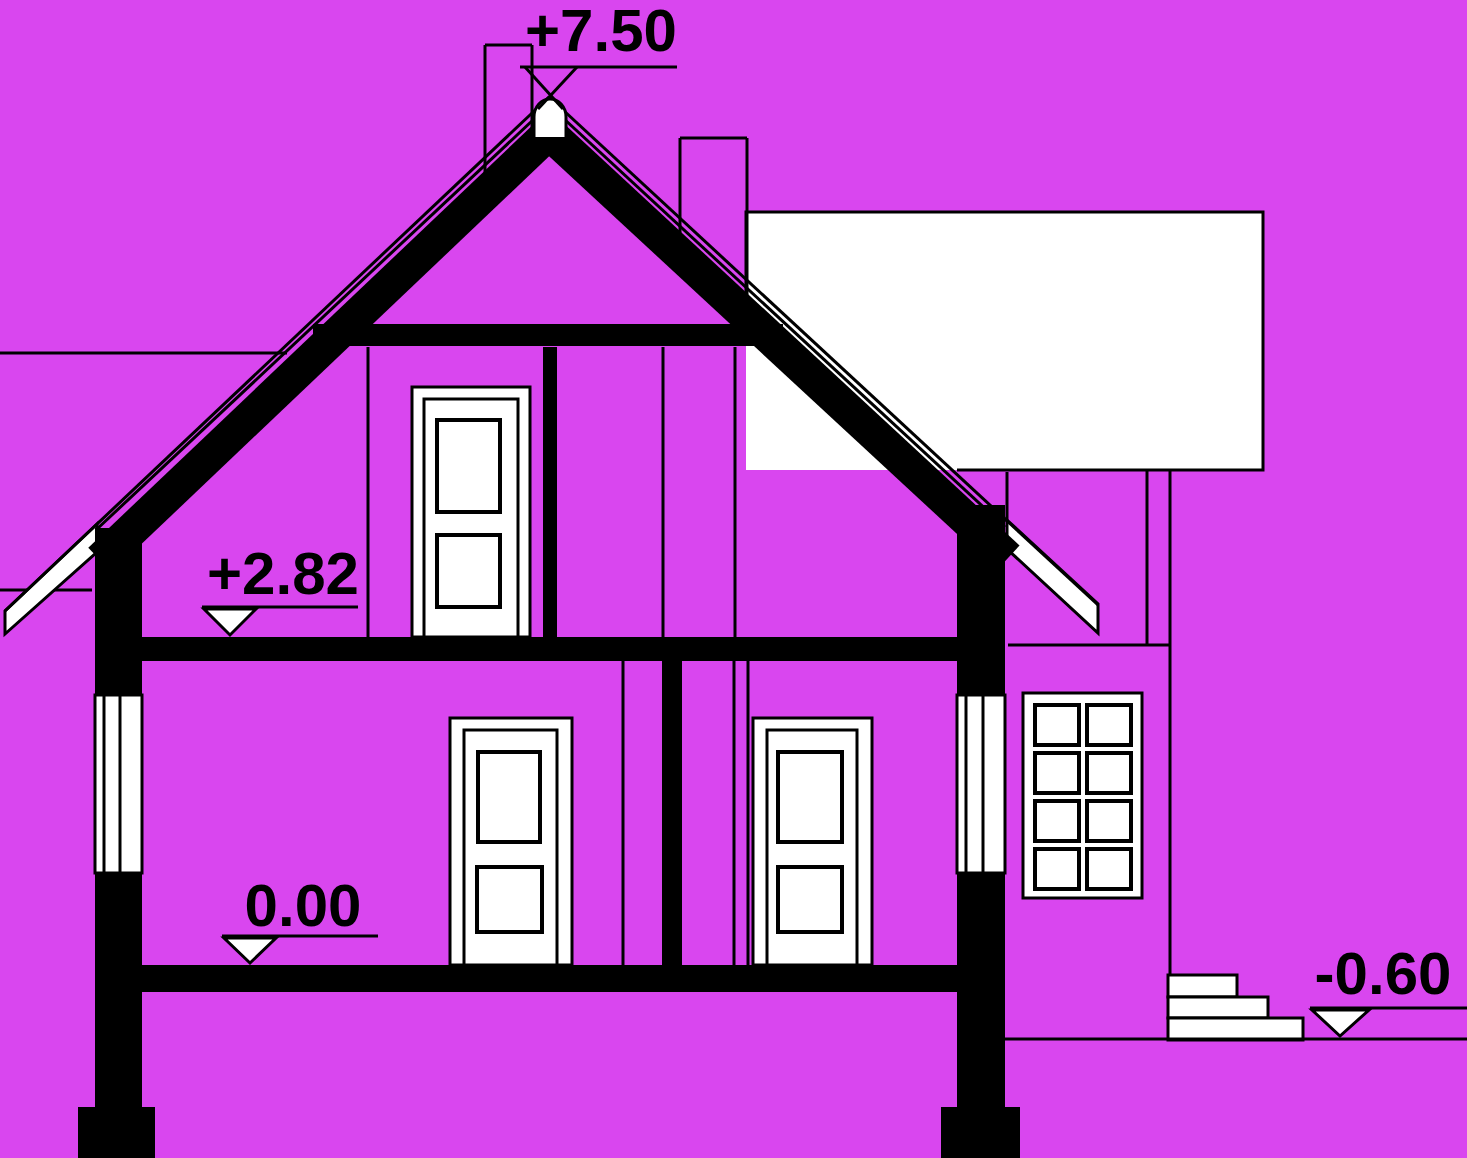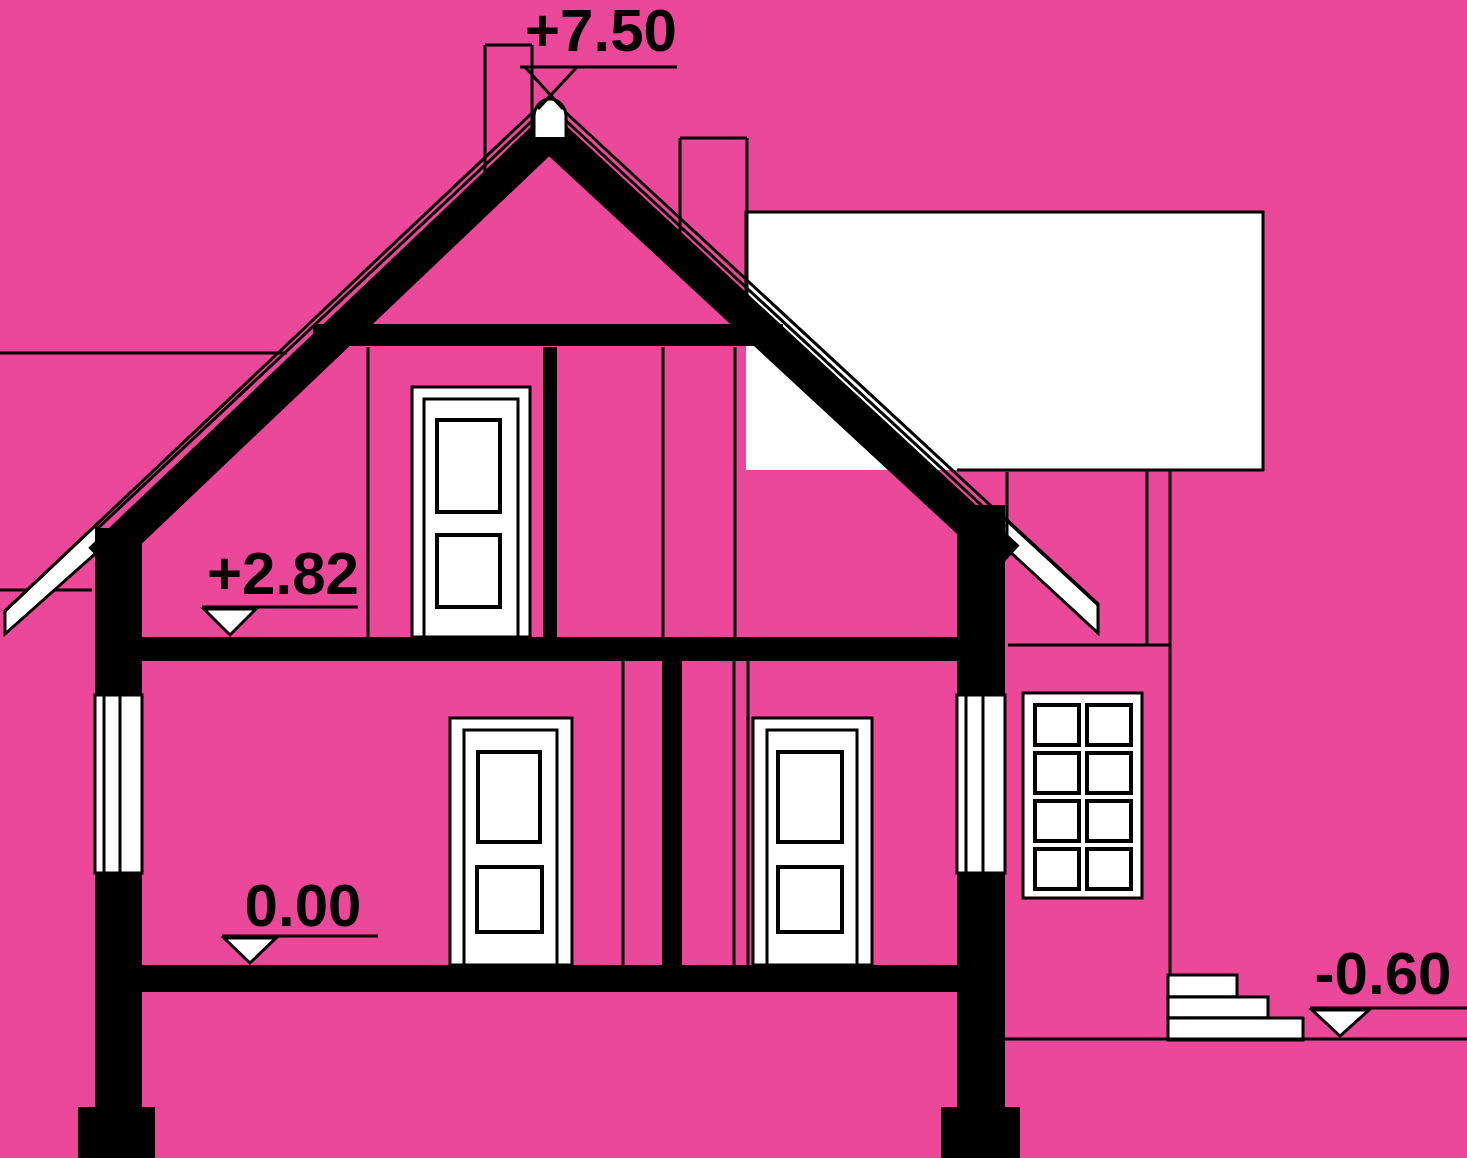--- a/index.html
+++ b/index.html
@@ -1,16 +1,16 @@
 <!DOCTYPE html>
 <html><head>
 <meta charset="utf-8">
 <style>
   html,body{margin:0;padding:0;background:#ffffff;}
-  .canvas{position:relative;width:1467px;height:1158px;background:#ec4899;overflow:hidden;}
+  .canvas{position:relative;width:1467px;height:1158px;background:#d946ef;overflow:hidden;}
   svg{position:absolute;left:0;top:0;width:100%;height:100%;}
   .thin{stroke:#000;stroke-width:3;fill:none;}
   .frame{stroke:#000;stroke-width:3;fill:#fff;}
   .panel{stroke:#000;stroke-width:4;fill:#fff;}
   .solid{fill:#000;stroke:none;}
   .band{stroke:#000;stroke-width:34;fill:none;}
   .whitefill{fill:#fff;stroke:none;}
   .elev-label{font:bold 60px "Liberation Sans","DejaVu Sans",sans-serif;fill:#000;text-anchor:middle;}
 </style>
 </head>

